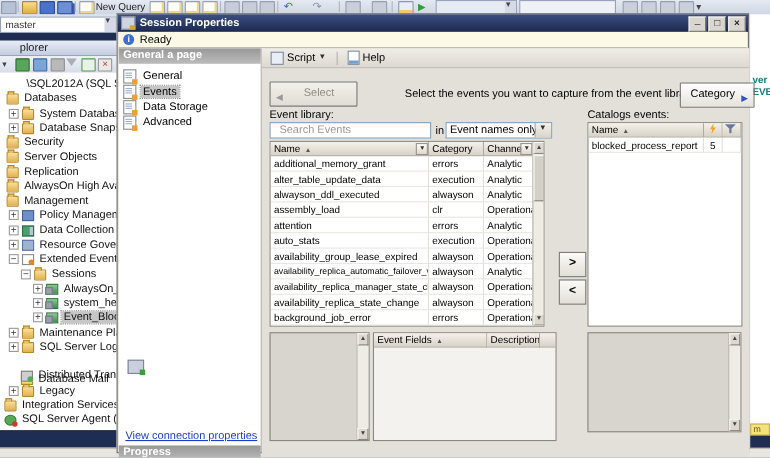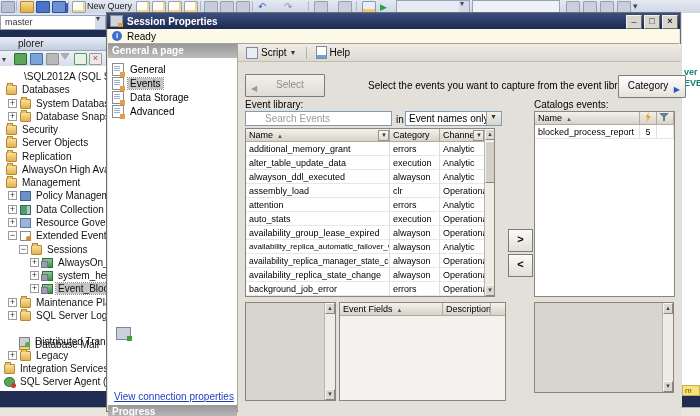--- a/index.html
+++ b/index.html
@@ -110,21 +110,21 @@
   .i-help{width:9px;height:11px;background:#fff;border:1px solid #7e8aa0;box-shadow:inset 0 -3px 0 #6f9fd6;}
   .ddv{font-size:7px;color:#333;}
   .sb-sep{width:1px;height:12px;background:#b5b1a8;margin:0 5px;}
   .btn{position:absolute;background:linear-gradient(#ffffff,#e5e2da);border:1px solid #7b7b7b;border-radius:1px;
     font-size:10px;text-align:center;cursor:pointer;}
   .btn.disabled{color:#8f8d86;background:linear-gradient(#f2f0ea,#e0dDD6);cursor:default;}
   .arr-left::before{content:"◀";color:#9a9a9a;font-size:8px;position:absolute;left:5px;top:4px;}
   .arr-right::after{content:"▶";color:#2a56c6;font-size:8px;position:absolute;right:5px;top:4px;}
   .lbl{position:absolute;font-size:10px;white-space:nowrap;}
   .inputbox{position:absolute;background:#fff;border:1px solid #7f9db9;box-sizing:border-box;font-size:10px;
-    font-family:"Liberation Sans",sans-serif;padding:1px 19px;}
+    font-family:"Liberation Sans",sans-serif;padding:1px 8px;}
   input.inputbox::placeholder{color:#9a9a9a;}
   .combo{position:absolute;background:#fff;border:1px solid #7f9db9;box-sizing:border-box;}
   .combo .val{position:absolute;left:3px;top:1px;font-size:10px;white-space:nowrap;}
   .combo .cbtn{position:absolute;right:0;top:0;width:14px;height:100%;background:linear-gradient(#f4f1ea,#d8d4ca);border-left:1px solid #a8a49a;}
   .cbtn::before{content:"▼";position:absolute;left:3px;top:1px;font-size:7px;color:#333;}
   
   .grid{position:absolute;background:#fff;border:1px solid #8a867e;box-sizing:border-box;overflow:hidden;}
   .ghead{position:absolute;top:0;height:13px;background:linear-gradient(#f4f1ea,#d8d3c9);border-right:1px solid #b0aba0;
     border-bottom:1px solid #b0aba0;box-sizing:border-box;font-size:9px;line-height:13px;padding-left:3px;white-space:nowrap;overflow:hidden;}
   .sortasc::after{content:"▲";font-size:6px;color:#555;margin-left:4px;}

